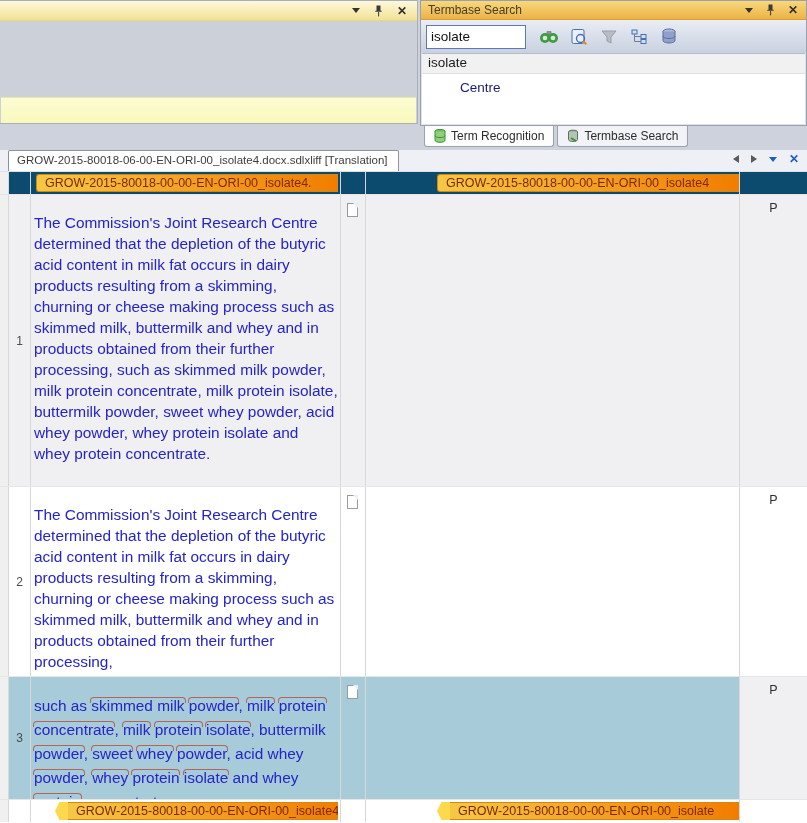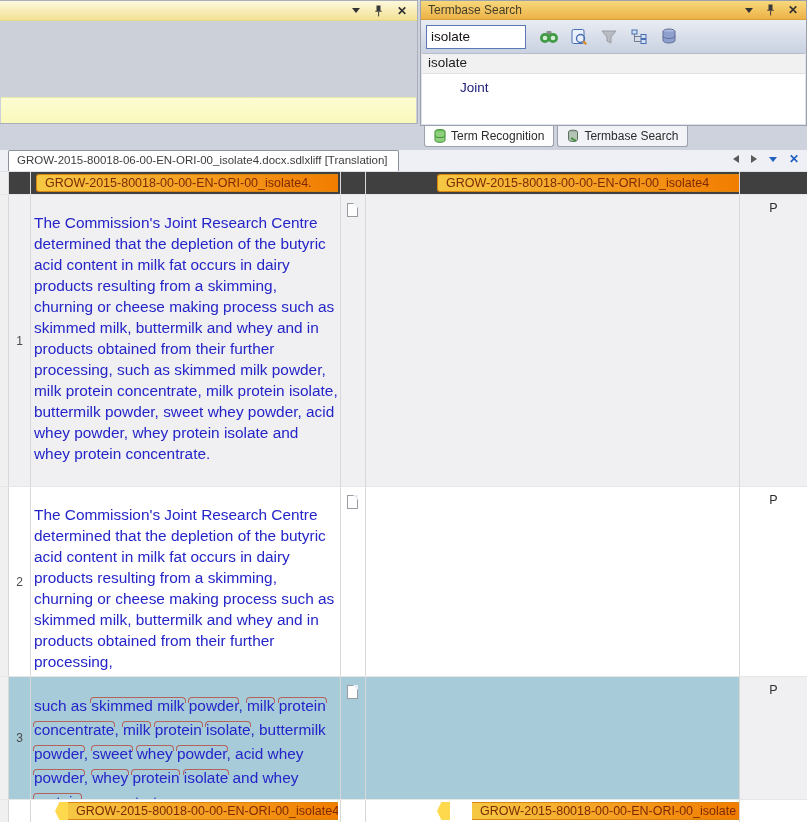--- a/index.html
+++ b/index.html
@@ -68,21 +68,21 @@
     display:flex; flex-direction:column; }
   .trow { display:flex; border-bottom:1px solid #e6e6e6; }
   .c-gutter { width:9px; background:#f0f0f0; border-right:1px solid #d8d8d8; }
   .c-num { width:22px; border-right:1px solid #d8d8d8; font-size:12px; color:#4c4c4c;
     display:flex; align-items:center; justify-content:center; }
   .c-src { width:310px; border-right:1px solid #d8d8d8; padding:0 2px 0 3px; overflow:hidden; }
   .c-status { width:25px; border-right:1px solid #d8d8d8; position:relative; }
   .c-tgt { width:374px; border-right:1px solid #d8d8d8; position:relative; overflow:hidden; }
   .c-ctx { flex:1; font-size:12.5px; color:#2f2f2f; text-align:center; padding-top:6px; }
 
-  .r-head { height:23px; background:#404040; }
+  .r-head { height:23px; background:#0c4a6e; }
   .r1 { height:292px; background:#f0f0f2; }
   .r2 { height:190px; background:#fff; }
   .r3 { height:123px; }
   .r3 .c-num, .r3 .c-src, .r3 .c-status, .r3 .c-tgt { background:#a7cbd9; }
   .r3 .c-ctx { background:#f0f0f2; }
   .r-foot { height:22px; background:#fff; border-bottom:none; }
 
   .seg { font-size:15.4px; line-height:21px; color:#2424c8; padding-top:17px; }
   .r3 .seg { line-height:24px; }
 
@@ -91,21 +91,21 @@
     border:1px solid #d8860f; border-right:none;
     font-size:12.5px; color:#7c2a05; padding:0 0 0 8px; line-height:16px;
     white-space:nowrap; overflow:hidden; }
   .tag-open-src { margin-left:2px; }
   .tag-open-tgt { margin-left:71px; }
   .tag-close { display:flex; height:18px; margin-top:2px; overflow:hidden; }
   .tag-close .bar { flex:1; border-radius:0; border-left:none; margin:0; }
   .tag-chevron { width:13px; background:#ffd94d;
     clip-path:polygon(100% 0,34% 0,0 50%,34% 100%,100% 100%); }
   .tag-close-src { margin-left:21px; }
-  .tag-close-tgt { margin-left:71px;gap:22px; }
+  .tag-close-tgt { margin-left:71px; }
 
   .doc-icon { position:absolute; left:6px; top:8px; width:11px; height:14px;
     background:#fdfdfd; border:1px solid #9a9aa2; }
   .doc-icon::after { content:''; position:absolute; right:-1px; top:-1px;
     width:0; height:0; border-style:solid; border-width:0 5px 5px 0;
     border-color:transparent #e8eef4 transparent transparent; }
 
   .term { position:relative; }
   .term::before { content:''; position:absolute; left:-1px; right:-1px; top:0;
     height:5px; border:1px solid #b4635b; border-bottom:none;
@@ -180,21 +180,21 @@
               <ellipse cx="8" cy="3.5" rx="6" ry="2.5" fill="#aebadf" stroke="#5f6c96"></ellipse>
               <path d="M2 3.5v9c0 1.4 2.7 2.5 6 2.5s6-1.1 6-2.5v-9" fill="#8fa0cf" stroke="#5f6c96"></path>
               <path d="M2 8c0 1.4 2.7 2.5 6 2.5S14 9.4 14 8" fill="none" stroke="#5f6c96"></path>
             </svg>
         </span>
       </span>
     </div>
 
     <div class="tb-results">
       <div class="res-query">isolate</div>
-      <div class="res-term">Joint</div>
+      <div class="res-term">Centre</div>
     </div>
   </div>
 
   <div class="bottom-tabs">
     <div class="btab">
       <svg class="icon-svg" width="12" height="14" viewBox="0 0 12 14">
           <ellipse cx="6" cy="2.6" rx="5" ry="2.1" fill="#6fbf5e" stroke="#3f8f34"></ellipse>
           <path d="M1 2.6v8.6c0 1.2 2.2 2.1 5 2.1s5-.9 5-2.1V2.6" fill="#8ed07e" stroke="#3f8f34"></path>
           <path d="M1 6.5c0 1.2 2.2 2.1 5 2.1s5-.9 5-2.1" fill="none" stroke="#3f8f34"></path>
         </svg>

